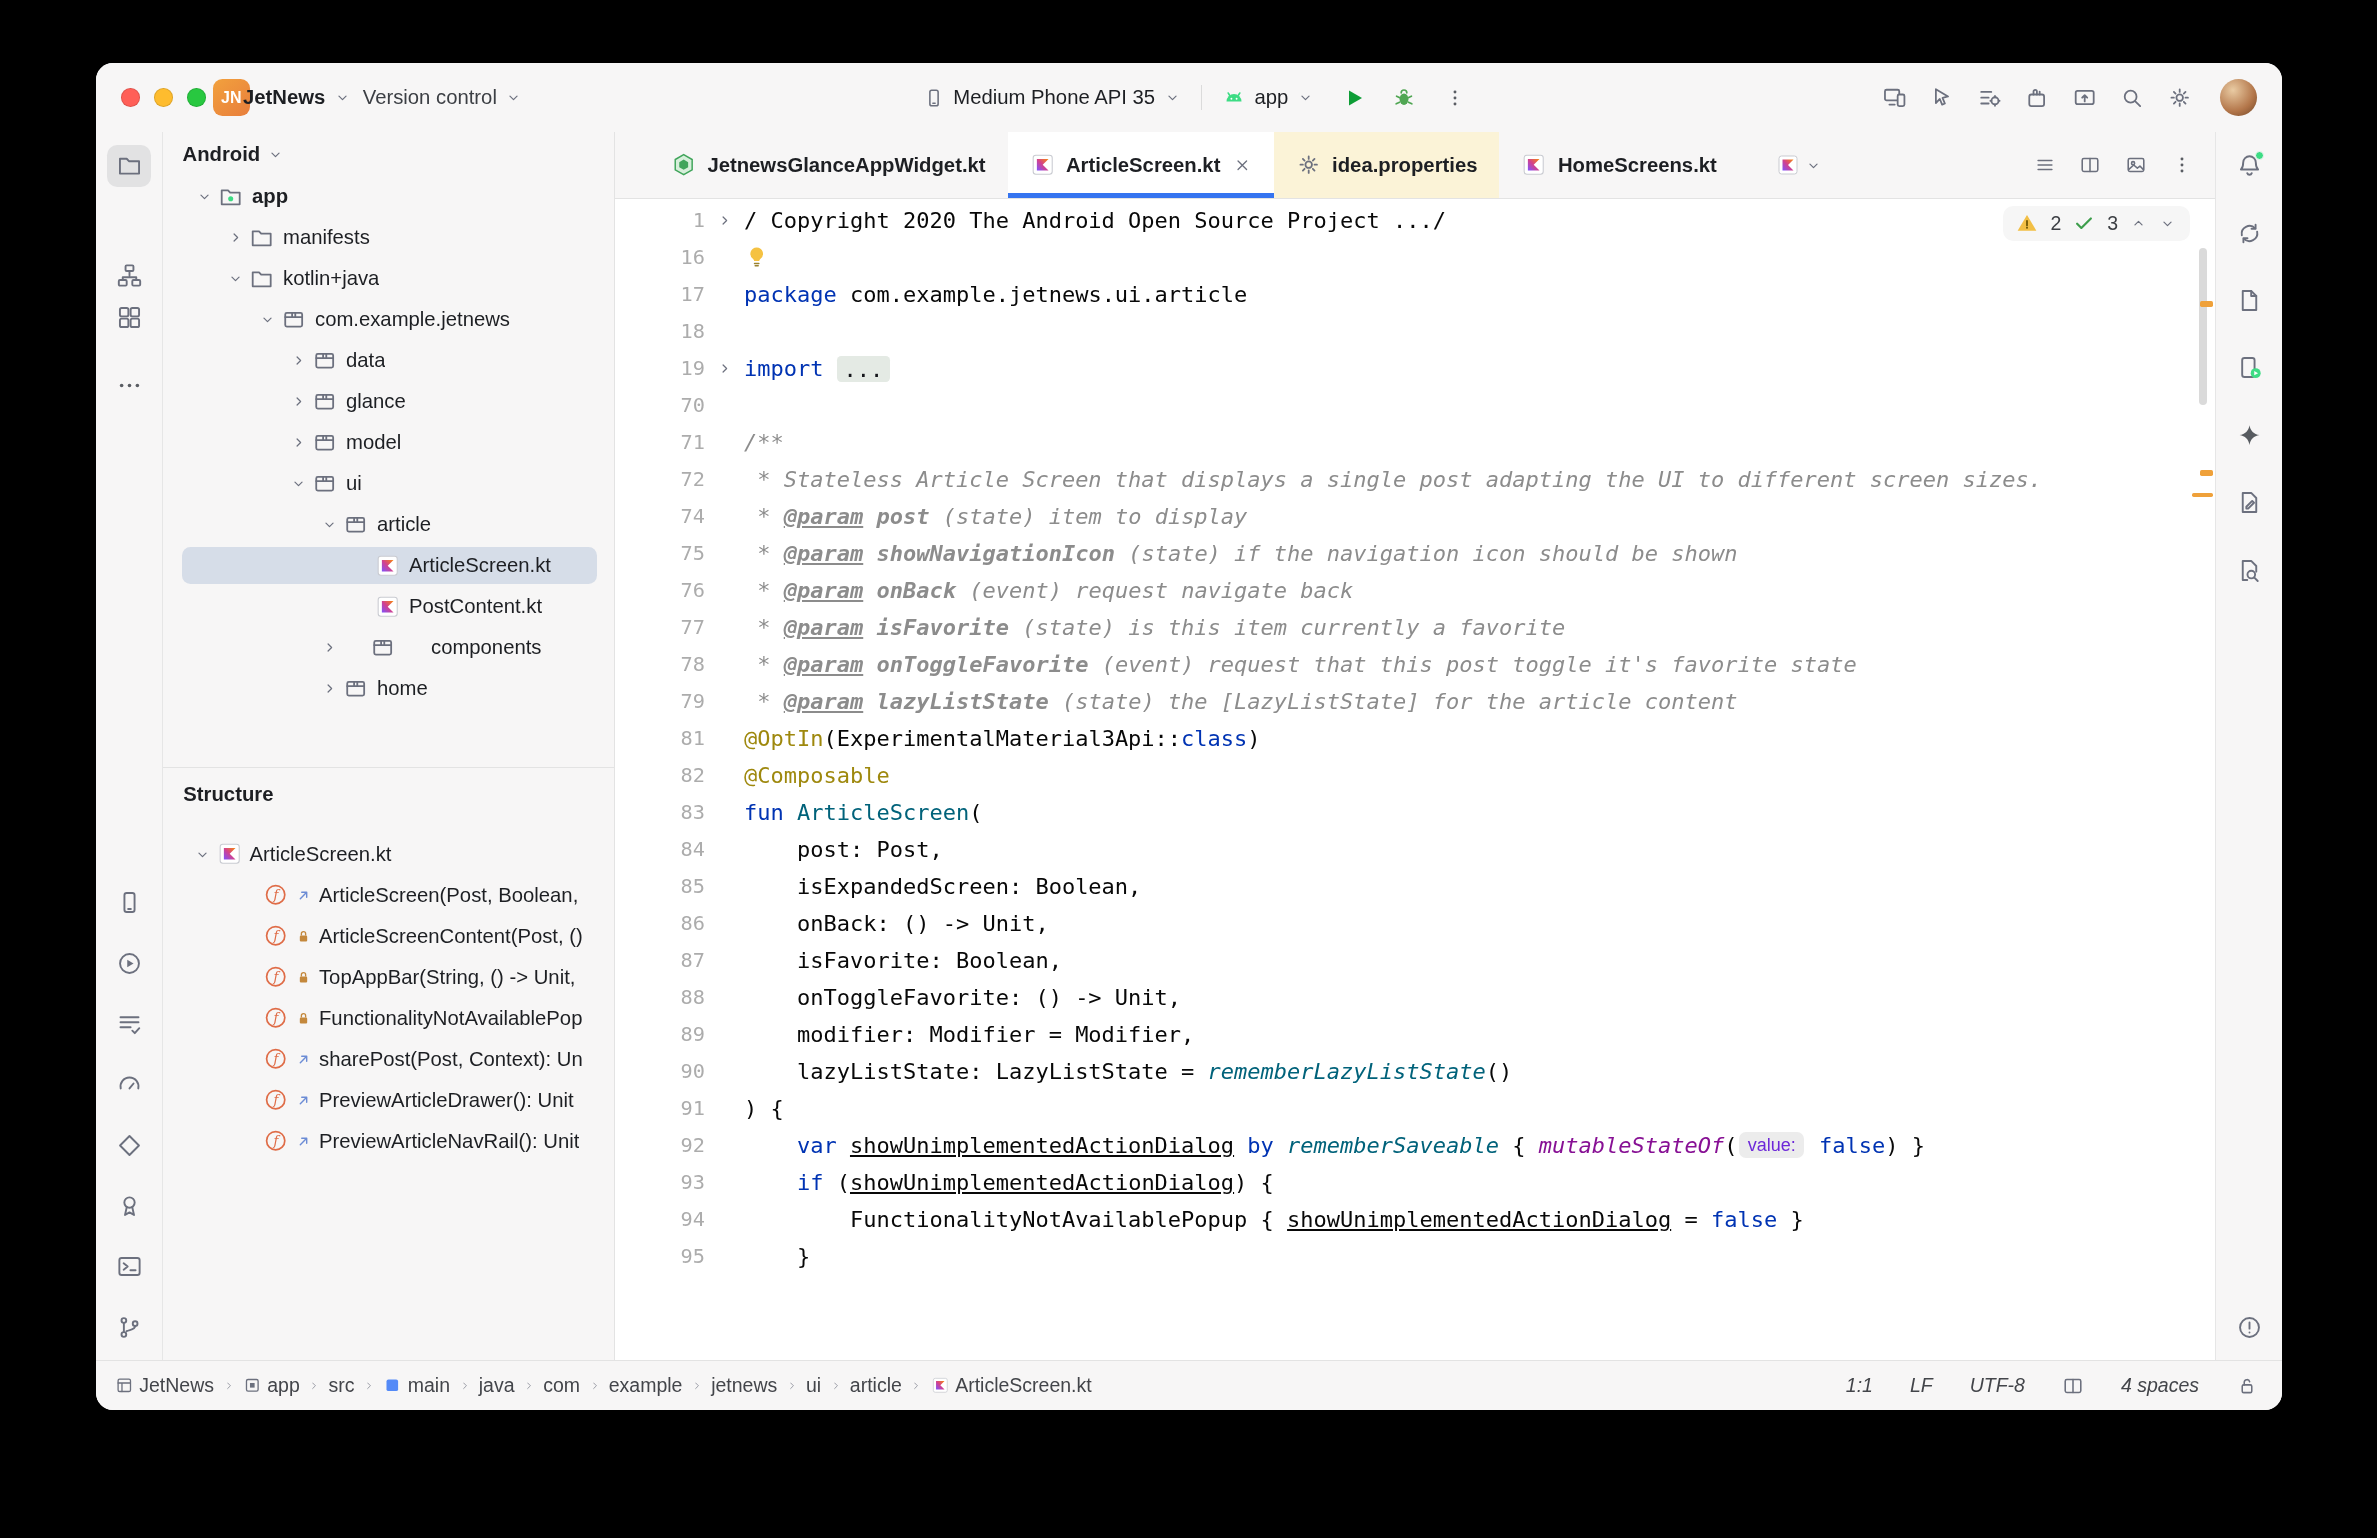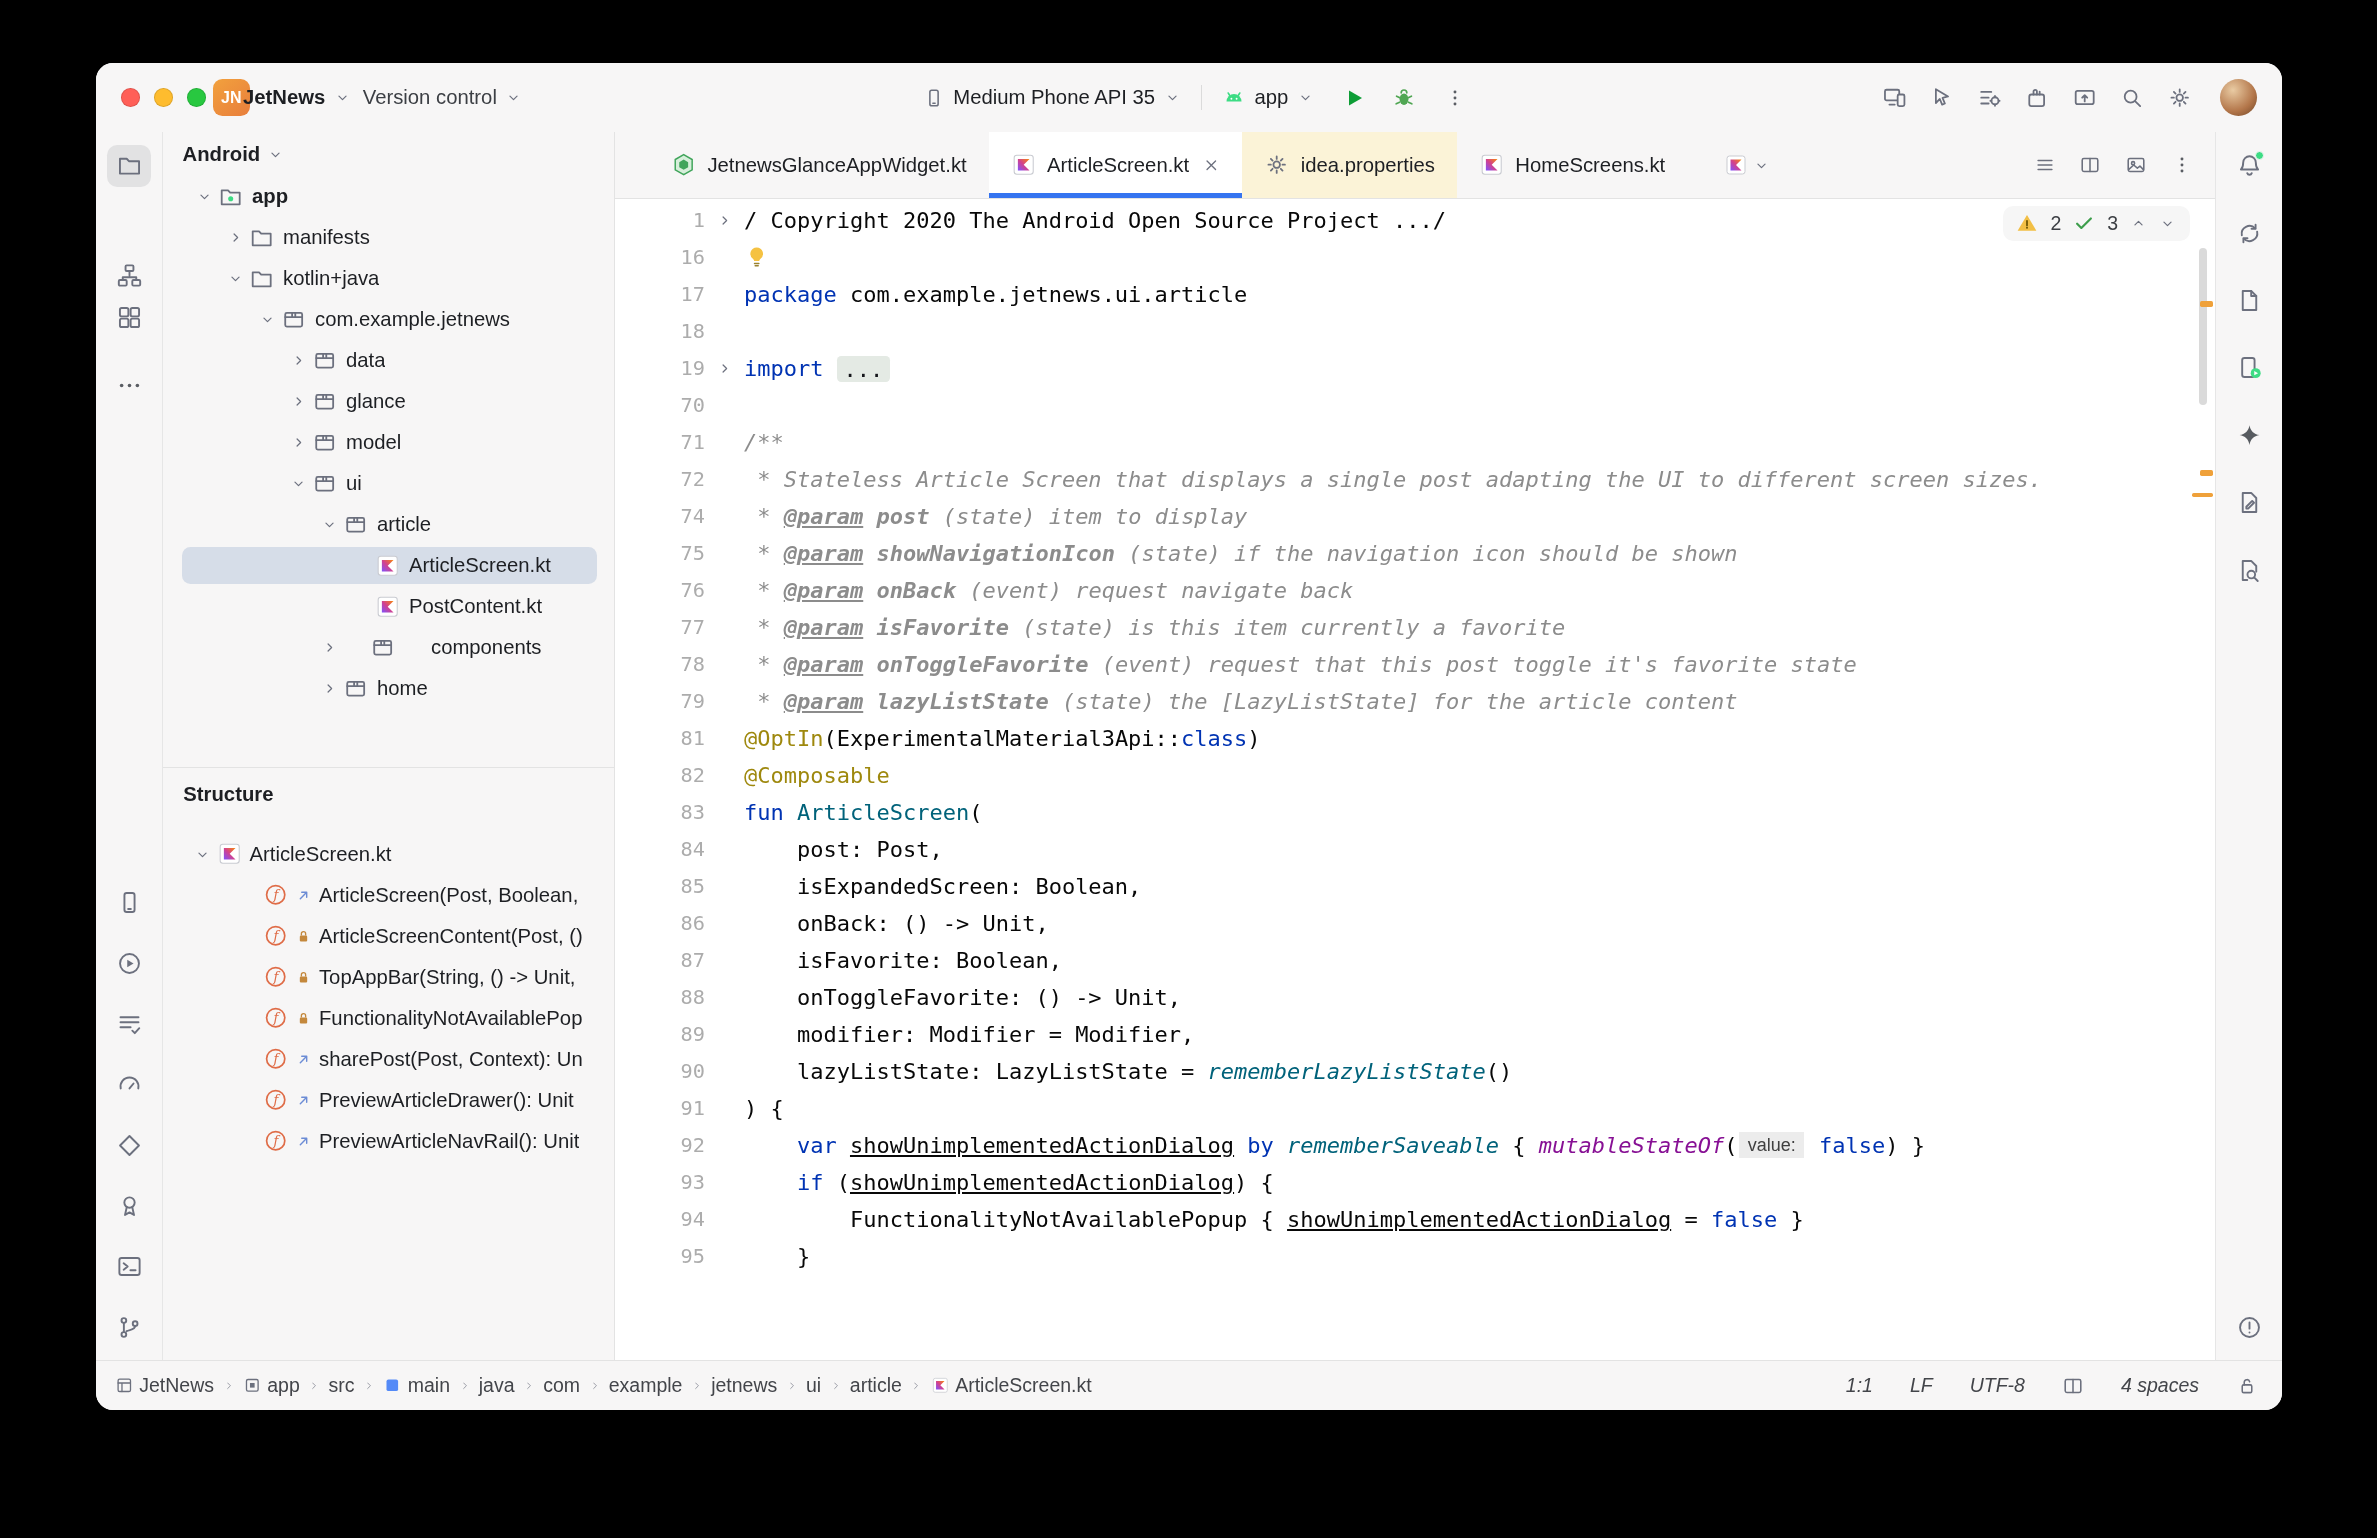--- a/index.html
+++ b/index.html
@@ -62,21 +62,21 @@
   .tlabel.bold{font-weight:700;}
 
   .struct{height:593px;flex:none;border-top:0.8px solid #E3E3E3;display:flex;flex-direction:column;padding-top:5.1px;overflow:hidden;}
   .struct-head{height:42px;flex:none;display:flex;align-items:center;padding-left:20.3px;font-size:20.3px;font-weight:700;}
   .srow{height:41px;flex:none;display:flex;align-items:center;gap:6.8px;font-size:20.3px;padding-left:100px;white-space:nowrap;overflow:hidden;}
   .srow.root{padding-left:30.5px;margin-top:18.6px;}
 
   
   .editor-zone{flex:1;display:flex;flex-direction:column;background:#fff;min-width:0;}
   .tabbar{height:67px;flex:none;display:flex;align-items:stretch;background:#F7F6F6;border-bottom:0.8px solid #E3E3E3;padding-left:34px;}
-  .tab{display:flex;align-items:center;gap:11px;padding:0 22px;font-size:20.3px;position:relative;color:#1D1F23;white-space:nowrap;}
+  .tab{display:flex;align-items:center;gap:11px;padding:0 22px;font-size:20.3px;position:relative;color:#1D1F23;white-space:nowrap;font-weight:bold;}
   .tab.active{background:#fff;}
   .tab.active::after{content:'';position:absolute;left:0;right:0;bottom:0;height:5.1px;background:#3574F0;}
   .tab.external{background:#FBF3D7;}
   .tab .close{margin-left:1.7px;}
   .tab-extra{display:flex;align-items:center;gap:5.1px;margin-left:37px;}
   .tabbar-actions{margin-left:auto;display:flex;align-items:center;gap:6.8px;padding-right:13.5px;}
 
   .editor-body{flex:1;position:relative;overflow:hidden;background:#fff;}
   .code{padding-top:3.4px;font-family:"DejaVu Sans Mono",monospace;}
   .cline{display:flex;height:37px;line-height:37px;}
@@ -88,21 +88,21 @@
   .tk-kw{color:#0033B3}
   .tk-plain{color:#080808}
   .tk-doc{color:#8C8C8C;font-style:italic}
   .tk-doctag{color:#8C8C8C;font-style:italic;font-weight:700;text-decoration:underline}
   .tk-docparam{color:#8C8C8C;font-style:italic;font-weight:700}
   .tk-ann{color:#9E880D}
   .tk-fn{color:#00627A}
   .tk-fncall{color:#00627A;font-style:italic}
   .tk-fncall2{color:#871094;font-style:italic}
   .tk-var{color:#080808;text-decoration:underline}
-  .tk-hint{display:inline-block;background:#ECECEC;color:#404040;border-radius:0;padding:0 8.5px;font-size:18px;line-height:26px;
+  .tk-hint{display:inline-block;background:#ECECEC;color:#6d28d9;border-radius:7px;padding:0 8.5px;font-size:18px;line-height:26px;
            font-family:"Liberation Sans","DejaVu Sans",sans-serif;vertical-align:2.5px;margin:0 1.7px;}
   .tk-foldchip{background:#E4EAE4;border-radius:4.2px;padding:0.8px 6.8px;color:#14151A;}
 
   .inspect{position:absolute;top:6.8px;right:25.4px;display:flex;align-items:center;gap:12px;background:#F6F6F6;
            border-radius:10.2px;padding:6px 13.5px;font-size:19.5px;color:#3C3F44;}
   .vscroll{position:absolute;right:7.6px;top:49px;width:8.5px;height:157px;border-radius:4.2px;background:#DADADA;}
   .amark{position:absolute;right:2.5px;width:12.7px;height:6px;border-radius:1.7px;background:#EFA13A;}
   .amark.m1{top:102px;}
   .amark.m2{top:271px;}
   .amark.m3{top:294px;width:20.3px;height:4.2px;}

